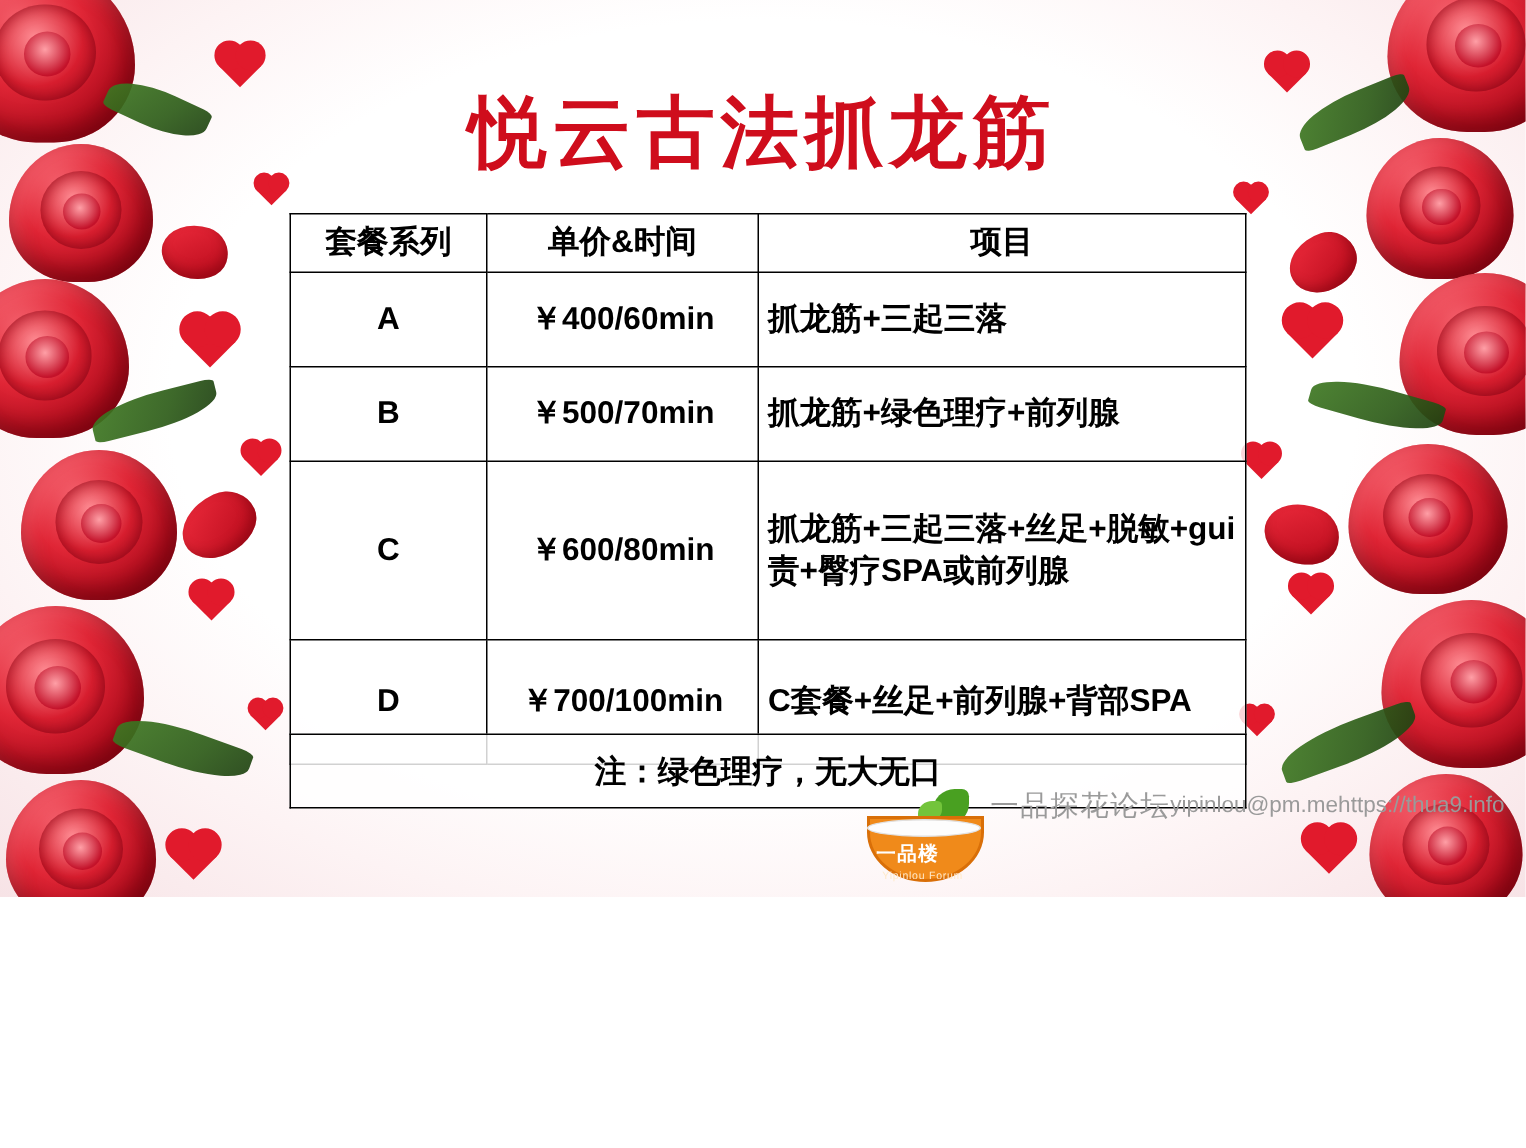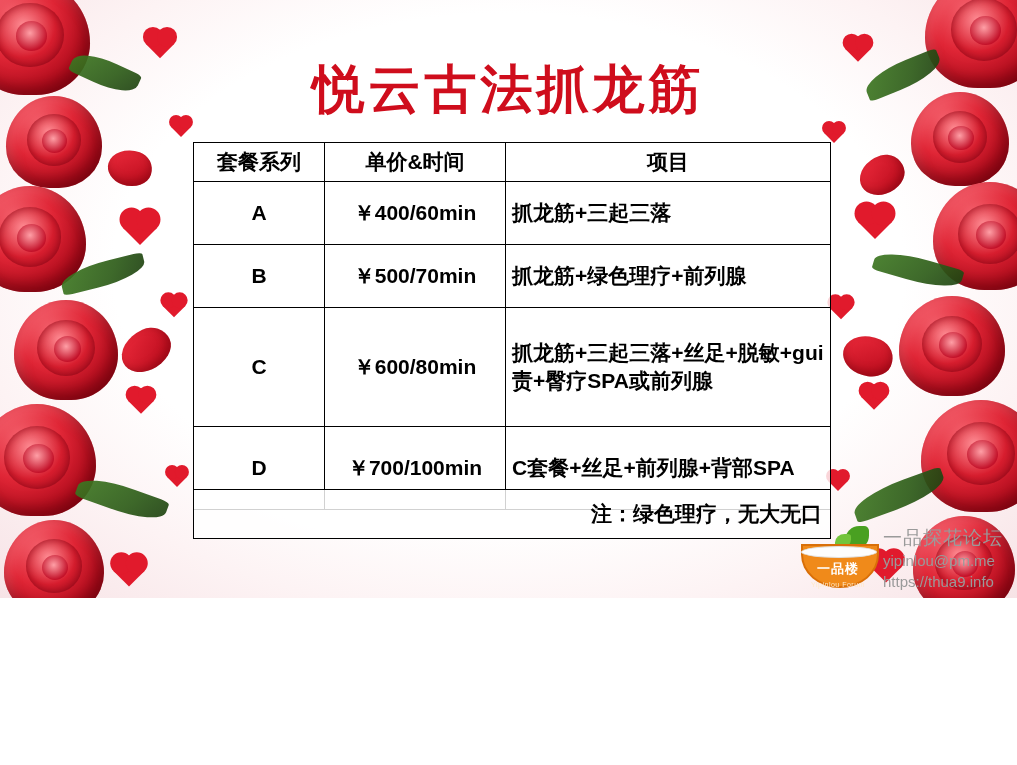--- a/index.html
+++ b/index.html
@@ -173,21 +173,21 @@
     width: 100%;
     background: rgba(255,255,255,.82);
   }
   table.notes-table td {
     border: 1px solid #000;
     font-size: 21px;
     font-weight: bold;
     color: #000;
     height: 44px;
     padding: 2px 8px;
-    text-align: right;
+    text-align: center;
     white-space: nowrap;
   }
 
   
   .watermark {
     position: absolute;
     right: 14px;
     bottom: 6px;
     z-index: 8;
     display: flex;
@@ -236,39 +236,38 @@
     width: 16px;
     height: 14px;
     background: #73c43b;
     border-radius: 60% 20% 60% 20%;
   }
   .wm-logo-text {
     position: absolute;
     left: 6px;
     bottom: 14px;
     width: 62px;
-    text-align: center;
     font-size: 13px;
     font-weight: bold;
     color: #ffffff;
     letter-spacing: 1px;
   }
   .wm-logo-sub {
     position: absolute;
     left: 6px;
     bottom: 4px;
     width: 62px;
     text-align: center;
     font-size: 7px;
     color: #ffe9c9;
     letter-spacing: .5px;
   }
   .wm-lines {
     display: flex;
-    flex-direction: column;
+    flex-direction: row;
     justify-content: flex-end;
     color: #8d8d8d;
   }
   .wm-title {
     font-size: 19px;
     color: #9a9a9a;
     line-height: 24px;
     letter-spacing: 1px;
   }
   .wm-mail, .wm-url {

